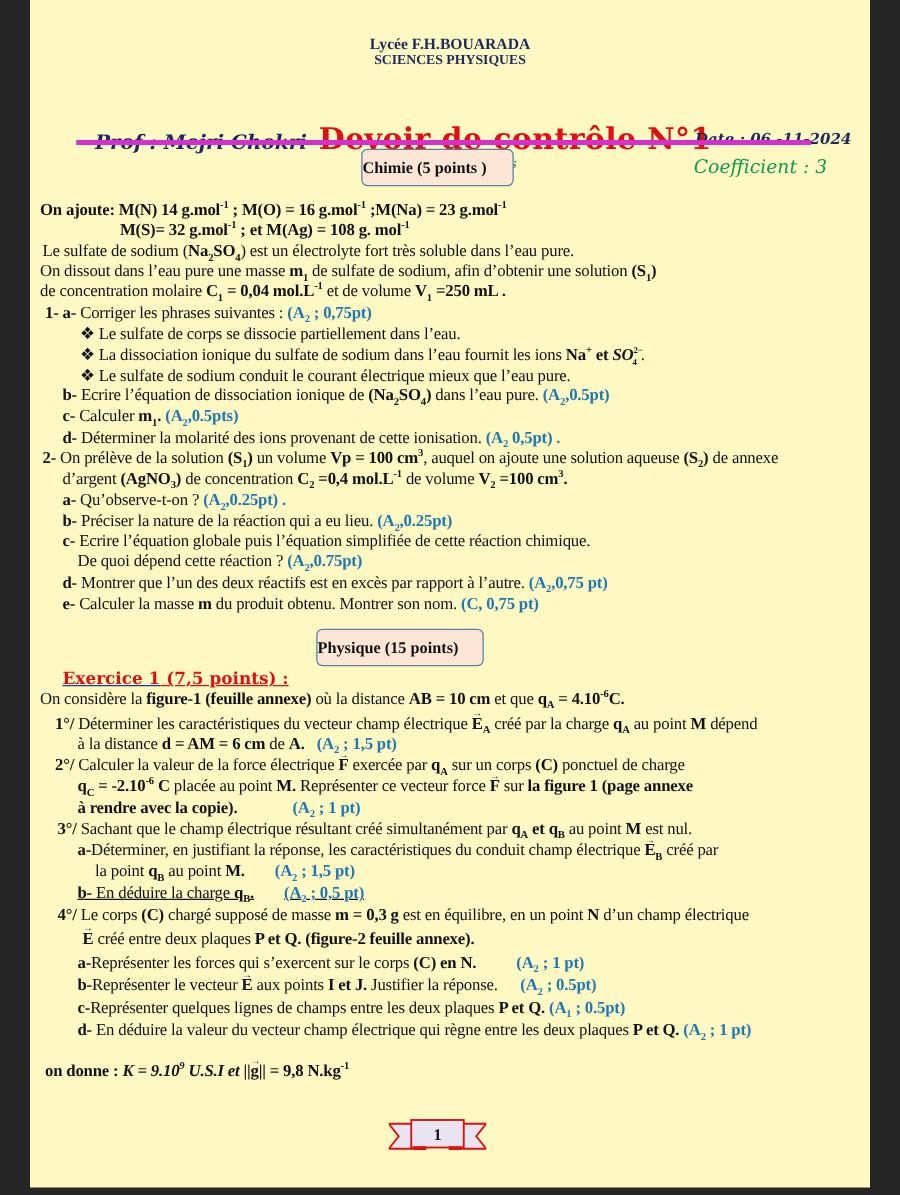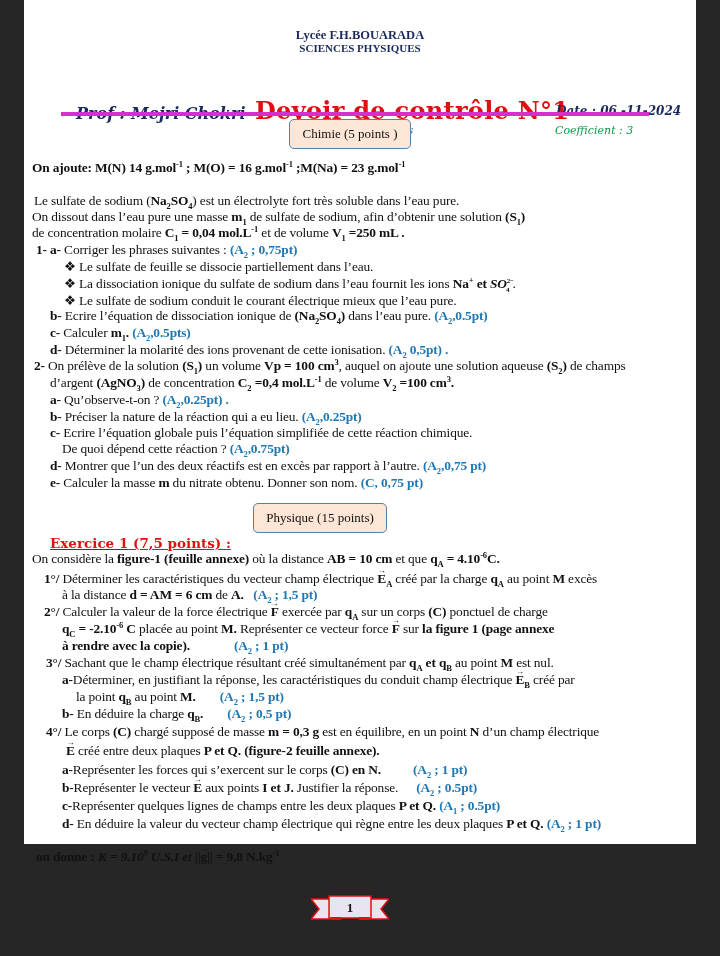--- a/index.html
+++ b/index.html
@@ -1,31 +1,31 @@
 <!DOCTYPE html>
 <html><head>
 <meta charset="utf-8">
 <style>
   html, body { margin:0; padding:0; }
   body { width:720px; height:956px; background:#262626; position:relative; overflow:hidden;
          font-family:"Liberation Serif", serif; color:#111; }
-  #page { position:absolute; left:24px; top:0; width:672px; height:844px; background:#ffffff; }
+  #page { position:absolute; left:24px; top:0; width:672px; height:950px; background:#fef9c3; }
   .ln { position:absolute; white-space:nowrap; font-size:13.4px; line-height:16px; letter-spacing:-0.15px; }
   .b { font-weight:bold; }
   .pts { color:#1f78b4; font-weight:bold; }
   .hdr-center { position:absolute; left:0; width:672px; text-align:center; color:#1b2a5c; font-weight:bold; white-space:nowrap; }
   .script { font-family:"DejaVu Serif", serif; font-style:italic; font-weight:bold; }
   #h-prof { position:absolute; left:52px; top:104px; font-size:16px; color:#1b2a5c; }
   #h-date { position:absolute; left:532px; top:104px; font-size:12px; color:#1b2a5c; }
-  #h-coef { position:absolute; left:531px; top:124px; font-size:11px; color:#0e9a4a; font-weight:normal; }
+  #h-coef { position:absolute; left:531px; top:124px; font-size:15px; color:#0e9a4a; font-weight:normal; }
   #h-duree { position:absolute; left:296px; top:124px; font-size:11px; color:#0e9a4a; font-weight:normal; }
   #h-title { position:absolute; left:231px; top:96px; font-size:24px; color:#e01010; font-family:"DejaVu Serif", serif; font-weight:bold; letter-spacing:0.3px; white-space:nowrap; }
   #rule { position:absolute; left:37px; top:112px; width:588px; height:4px; background:#d52fd0; }
   .section-box { position:absolute; background:#fde6d6; border:1.5px solid #5a7fa8; border-radius:5px;
-                 font-weight:normal; font-size:13px; text-align:center; line-height:28px; height:28px; }
+                 font-weight:bold; font-size:13px; line-height:28px; height:28px; }
   #ex1 { position:absolute; left:26px; top:535px; font-family:"DejaVu Serif", serif; font-weight:bold; font-size:13.5px; color:#e01010; white-space:nowrap; }
   #ex1 .u1 { text-decoration:underline; text-decoration-color:#1b3aa0; }
   #ex1 .u2 { text-decoration:underline; text-decoration-color:#e01010; }
   sup, sub { font-size:8.5px; line-height:0; }
   .vec { position:relative; display:inline-block; }
   .vec::before { content:"→"; position:absolute; top:-8px; left:0; width:100%; text-align:center; font-size:8px; font-weight:normal; }
   #ribbon { position:absolute; left:287px; top:895px; width:78px; height:28px; }
   #ribbon-num { position:absolute; left:305px; top:898px; width:42px; height:20px; text-align:center; font-weight:bold; font-size:13px; line-height:20px; }
 </style>
 </head>
@@ -41,84 +41,87 @@
   <div id="h-date" class="script">Date : 06 -11-2024</div>
   <div id="h-duree" class="script">Durée : 2 heures</div>
   <div id="h-coef" class="script">Coefficient :  3</div>
   <div id="rule" style="top:112px;"></div>
 
   <div class="section-box" style="left:265px;top:119px;width:120px;">Chimie (5 points )</div>
 
   <div class="ln b" style="left:-14px;top:160px;padding-left:22px;">
     <span>On ajoute:</span><span> M(N) 14 g.mol</span><sup>-1</sup><span> ; M(O) = 16 g.mol</span><sup>-1</sup><span> ;M(Na) = 23 g.mol</span><sup>-1</sup>
   </div>
+  <div class="ln b" style="left:72px;top:176px;">
+    <span>M(S)= 32 g.mol</span><sup>-1</sup><span> ; et M(Ag) = 108 g. mol</span><sup>-1</sup>
+  </div>
   <div class="ln" style="left:10px;top:193px;">
     <span>Le sulfate de sodium (</span><b>Na<sub>2</sub>SO<sub>4</sub></b><span>) est un électrolyte fort très soluble dans l’eau pure.</span>
   </div>
   <div class="ln" style="left:8px;top:209px;">
     <span>On dissout dans l’eau pure une masse </span><b>m<sub>1</sub></b><span> de sulfate de sodium, afin d’obtenir une solution </span><b>(S<sub>1</sub>)</b>
   </div>
   <div class="ln" style="left:8px;top:225px;">
     <span>de concentration molaire </span><b>C<sub>1</sub> = 0,04 mol.L<sup>-1</sup></b><span> et de volume </span><b>V<sub>1</sub> =250 mL .</b>
   </div>
   <div class="ln" style="left:12px;top:242px;">
     <b>1- a-</b><span> Corriger les phrases suivantes : </span><span class="pts">(A<sub>2</sub>  ; 0,75pt)</span>
   </div>
   <div class="ln" style="left:40px;top:259px;">
-    <span>❖ </span><span>Le sulfate de feuille se dissocie partiellement dans l’eau.</span>
+    <span>❖ </span><span>Le sulfate de corps se dissocie partiellement dans l’eau.</span>
   </div>
   <div class="ln" style="left:40px;top:276px;">
     <span>❖ </span><span>La dissociation ionique du sulfate de sodium dans l’eau fournit les ions </span><b>Na<sup>+</sup> et </b><b><i>SO</i><sup style="font-size:7px;">2−</sup><sub style="font-size:7px;margin-left:-8px;">4</sub></b> .
   </div>
   <div class="ln" style="left:40px;top:293px;">
     <span>❖ </span><span>Le sulfate de sodium conduit le courant électrique mieux que l’eau pure.</span>
   </div>
   <div class="ln" style="left:26px;top:308px;">
     <b>b-</b><span> Ecrire l’équation de dissociation ionique de </span><b>(Na<sub>2</sub>SO<sub>4</sub>)</b><span> dans l’eau pure. </span><span class="pts">(A<sub>2</sub>,0.5pt)</span>
   </div>
   <div class="ln" style="left:26px;top:325px;">
     <b>c-</b><span> Calculer </span><b>m<sub>1</sub>.</b> <span class="pts">(A<sub>2</sub>,0.5pts)</span>
   </div>
   <div class="ln" style="left:26px;top:342px;">
     <b>d-</b><span> Déterminer la molarité des ions provenant de cette ionisation. </span><span class="pts">(A<sub>2</sub> 0,5pt) .</span>
   </div>
   <div class="ln" style="left:10px;top:358px;">
-    <b>2-</b><span> On prélève de la solution </span><b>(S<sub>1</sub>)</b><span> un volume </span><b>Vp = 100 cm<sup>3</sup></b><span>, auquel on ajoute une solution aqueuse </span><b>(S<sub>2</sub>)</b><span> de champs</span>
+    <b>2-</b><span> On prélève de la solution </span><b>(S<sub>1</sub>)</b><span> un volume </span><b>Vp = 100 cm<sup>3</sup></b><span>, auquel on ajoute une solution aqueuse </span><b>(S<sub>2</sub>)</b><span> de annexe</span>
   </div>
   <div class="ln" style="left:26px;top:375px;">
     <span>d’argent </span><b>(AgNO<sub>3</sub>)</b><span> de concentration </span><b>C<sub>2</sub> =0,4 mol.L<sup>-1</sup></b><span> de volume </span><b>V<sub>2</sub> =100 cm<sup>3</sup>.</b>
   </div>
   <div class="ln" style="left:26px;top:392px;">
     <b>a-</b><span> Qu’observe-t-on ? </span><span class="pts">(A<sub>2</sub>,0.25pt) .</span>
   </div>
   <div class="ln" style="left:26px;top:409px;">
     <b>b-</b><span> Préciser la nature de la réaction qui a eu lieu. </span><span class="pts">(A<sub>2</sub>,0.25pt)</span>
   </div>
   <div class="ln" style="left:26px;top:425px;">
     <b>c-</b><span> Ecrire l’équation globale puis l’équation simplifiée de cette réaction chimique.</span>
   </div>
   <div class="ln" style="left:38px;top:441px;">
     <span>De quoi dépend cette réaction ? </span><span class="pts">(A<sub>2</sub>,0.75pt)</span>
   </div>
   <div class="ln" style="left:26px;top:458px;">
     <b>d-</b><span> Montrer que l’un des deux réactifs est en excès par rapport à l’autre. </span><span class="pts">(A<sub>2</sub>,0,75 pt)</span>
   </div>
   <div class="ln" style="left:26px;top:475px;">
-    <b>e-</b><span> Calculer la masse </span><b>m</b><span> du nitrate obtenu. Donner son nom. </span><span class="pts">(C, 0,75 pt)</span>
+    <b>e-</b><span> Calculer la masse </span><b>m</b><span> du produit obtenu. Montrer son nom. </span><span class="pts">(C, 0,75 pt)</span>
   </div>
 
   <div class="section-box" style="left:229px;top:503px;width:132px;">Physique (15 points)</div>
 
   <div id="ex1"><span class="u1">Exercice 1</span><span class="u2"> (7,5 points) :</span></div>
 
   <div class="ln" style="left:8px;top:551px;">
     <span>On considère la </span><b>figure-1 (feuille annexe)</b><span> où la distance </span><b>AB = 10 cm</b><span> et que </span><b>q<sub>A</sub> = 4.10<sup>-6</sup>C.</b>
   </div>
   <div class="ln" style="left:20px;top:571px;">
-    <b>1°/</b><span> Déterminer les caractéristiques du vecteur champ électrique </span><b><span class="vec">E</span><sub>A</sub></b><span> créé par la charge </span><b>q<sub>A</sub></b><span> au point </span><b>M</b><span> excès</span>
+    <b>1°/</b><span> Déterminer les caractéristiques du vecteur champ électrique </span><b><span class="vec">E</span><sub>A</sub></b><span> créé par la charge </span><b>q<sub>A</sub></b><span> au point </span><b>M</b><span> dépend</span>
   </div>
   <div class="ln" style="left:38px;top:587px;">
     <span>à la  distance </span><b>d = AM = 6 cm</b><span> de </span><b>A.</b>&nbsp;&nbsp; <span class="pts">(A<sub>2</sub>  ;  1,5 pt)</span>
   </div>
   <div class="ln" style="left:20px;top:604px;">
     <b>2°/</b><span> Calculer la valeur de la force électrique </span><b class="vec">F</b><span> exercée par </span><b>q<sub>A</sub></b><span> sur un corps </span><b>(C)</b><span> ponctuel de charge</span>
   </div>
   <div class="ln" style="left:38px;top:621px;">
     <b>q<sub>C</sub> = -2.10<sup>-6</sup> C</b><span>  placée au point </span><b>M.</b><span> Représenter ce vecteur force </span><b class="vec">F</b><span> sur </span><b>la figure 1 (page annexe</b>
   </div>
@@ -127,21 +130,21 @@
   </div>
   <div class="ln" style="left:22px;top:655px;">
     <b>3°/</b><span> Sachant que le champ électrique résultant créé simultanément par </span><b>q<sub>A</sub> et q<sub>B</sub></b><span> au point </span><b>M</b><span> est nul.</span>
   </div>
   <div class="ln" style="left:38px;top:672px;">
     <b>a-</b><span>Déterminer, en justifiant la réponse, les caractéristiques du conduit champ électrique </span><b><span class="vec">E</span><sub>B</sub></b><span> créé par</span>
   </div>
   <div class="ln" style="left:52px;top:689px;">
     <span>la point </span><b>q<sub>B</sub></b><span> au point </span><b>M.</b><span style="display:inline-block;width:24px;"></span><span class="pts">(A<sub>2</sub>  ;  1,5 pt)</span>
   </div>
-  <div class="ln" style="left:38px;top:706px;">
+  <div class="ln" style="left:38px;top:706px;text-decoration:underline;">
     <b>b-</b><span> En déduire la charge </span><b>q<sub>B</sub>.</b><span style="display:inline-block;width:24px;"></span><span class="pts">(A<sub>2</sub>  ;   0,5 pt)</span>
   </div>
   <div class="ln" style="left:22px;top:724px;">
     <b>4°/</b><span> Le corps </span><b>(C)</b><span> chargé supposé de masse </span><b>m = 0,3 g</b><span> est en équilibre, en un point </span><b>N</b><span> d’un champ électrique</span>
   </div>
   <div class="ln" style="left:42px;top:743px;">
     <b class="vec">E</b><span>  créé entre deux plaques </span><b>P et Q. (figure-2 feuille annexe).</b>
   </div>
   <div class="ln" style="left:38px;top:762px;">
     <b>a-</b><span>Représenter les forces qui s’exercent sur le corps </span><b>(C)</b><b> en N.</b><span style="display:inline-block;width:32px;"></span><span class="pts">(A<sub>2</sub>  ;  1 pt)</span>

